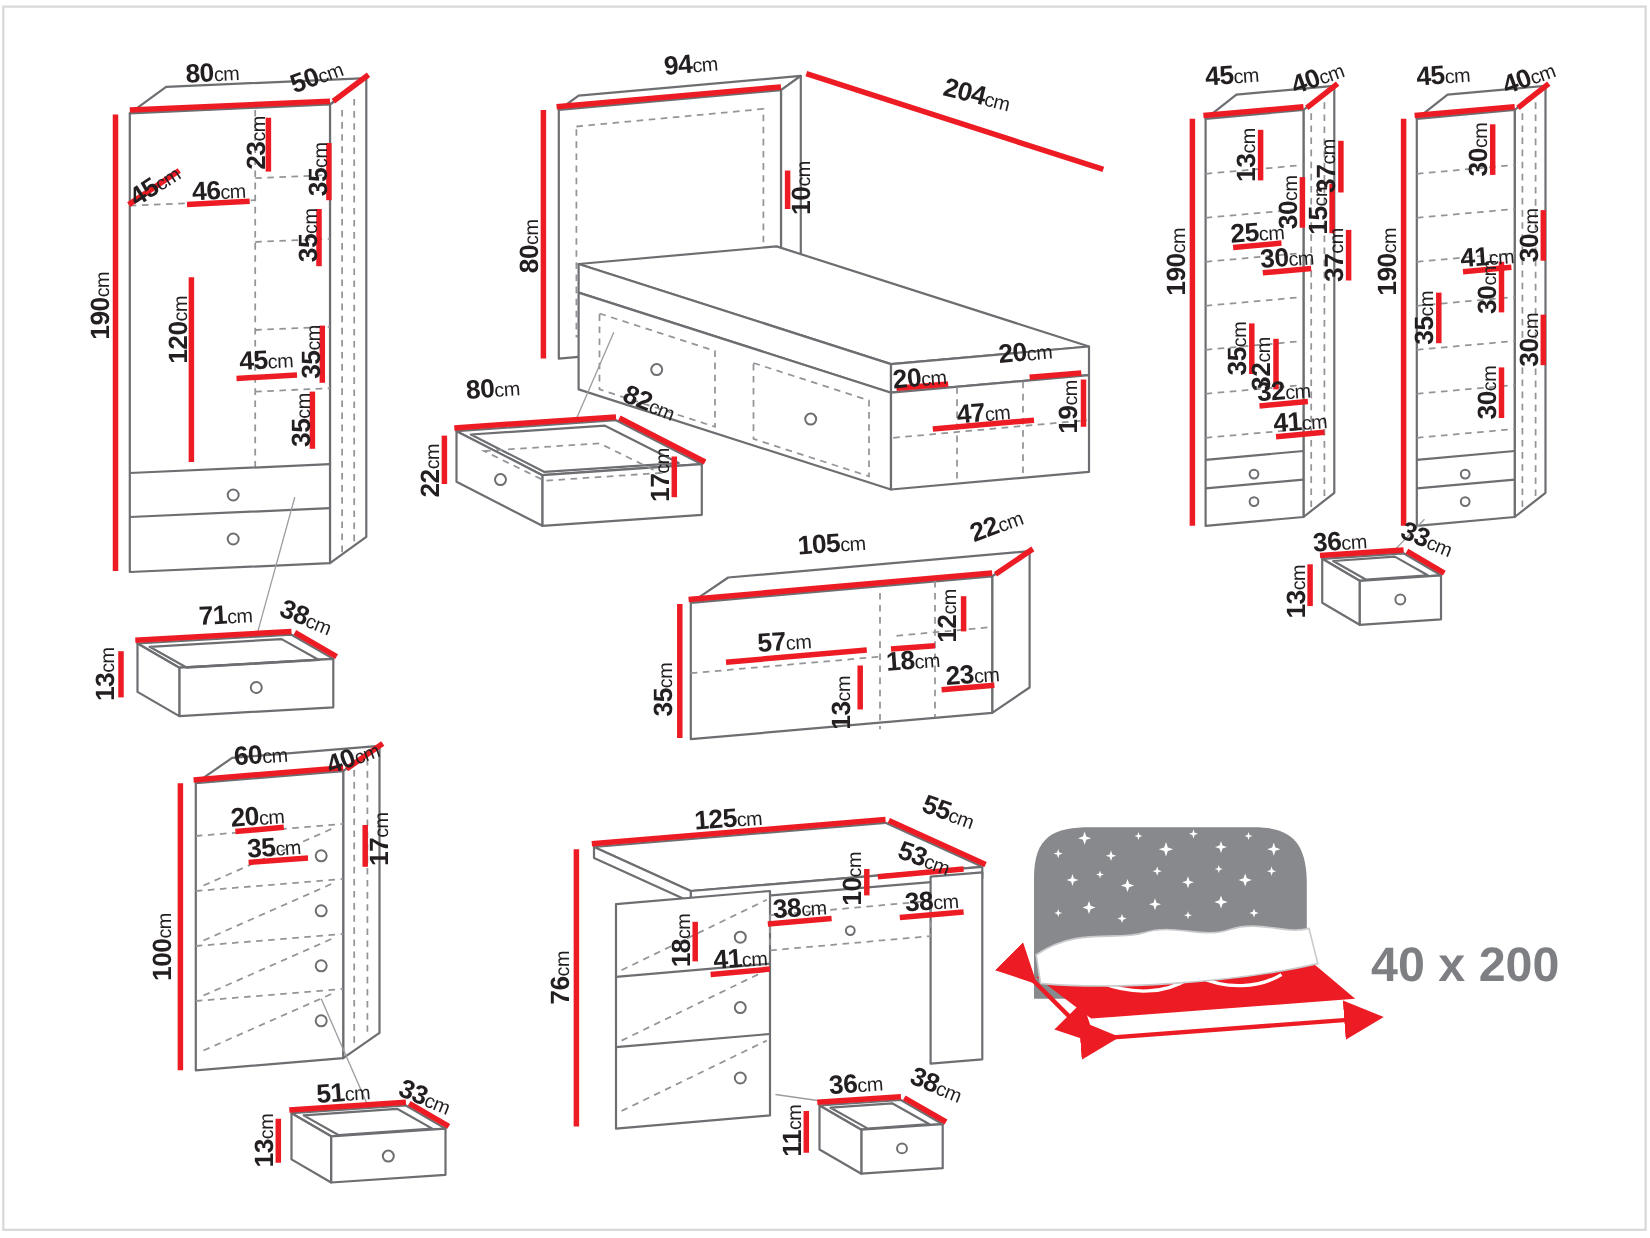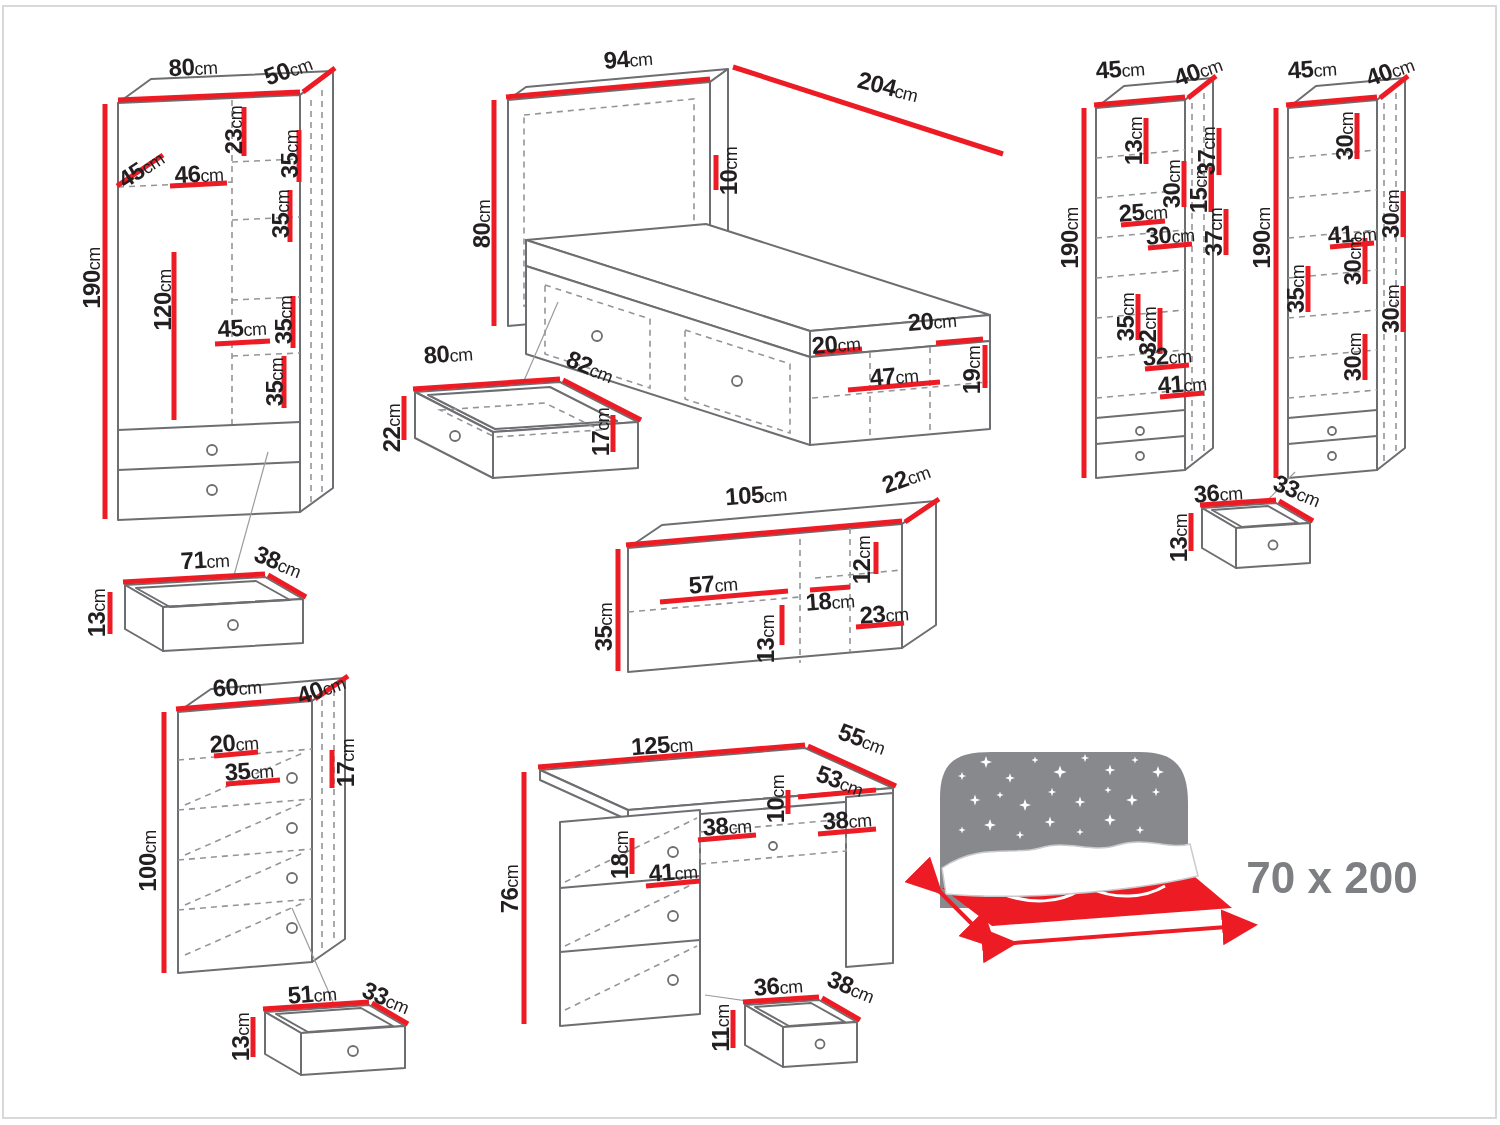--- a/index.html
+++ b/index.html
@@ -376,16 +376,16 @@
   <div class="dim" style="left:776px;top:799px;--r:-90deg"><span class="num">10</span><span class="unit">cm</span></div>
   <div class="dim" style="left:727px;top:826px;--r:-4deg"><span class="num">38</span><span class="unit">cm</span></div>
   <div class="dim" style="left:847px;top:820px;--r:-4deg"><span class="num">38</span><span class="unit">cm</span></div>
   <div class="dim" style="left:620px;top:855px;--r:-90deg"><span class="num">18</span><span class="unit">cm</span></div>
   <div class="dim" style="left:673px;top:872px;--r:-4deg"><span class="num">41</span><span class="unit">cm</span></div>
 
   <div class="dim" style="left:778px;top:986px;--r:-4deg"><span class="num">36</span><span class="unit">cm</span></div>
   <div class="dim" style="left:851px;top:987px;--r:22deg"><span class="num">38</span><span class="unit">cm</span></div>
   <div class="dim" style="left:721px;top:1028px;--r:-90deg"><span class="num">11</span><span class="unit">cm</span></div>
 
-  <div class="size-label" style="left:1332px;top:878px">70 x 200</div>
+  <div class="size-label" style="left:1332px;top:878px">40 x 200</div>
 </div>
 
 </div>
 
 </body></html>

